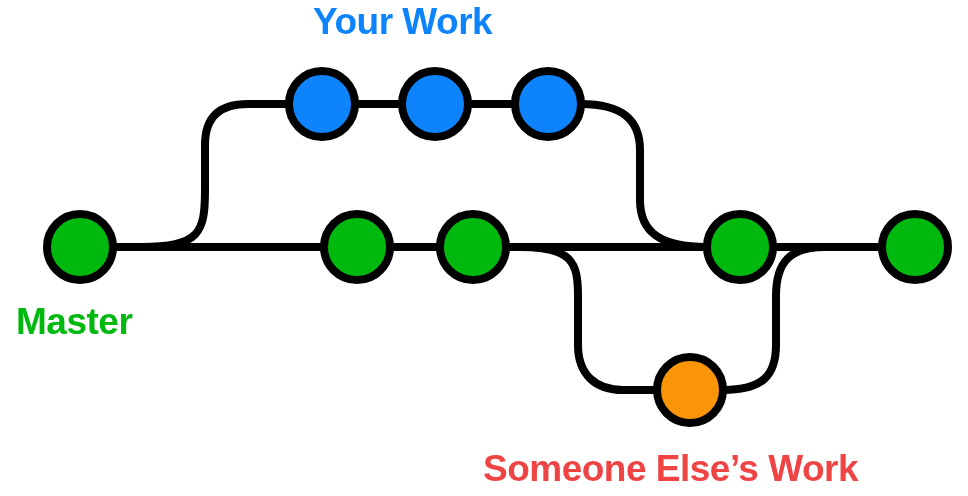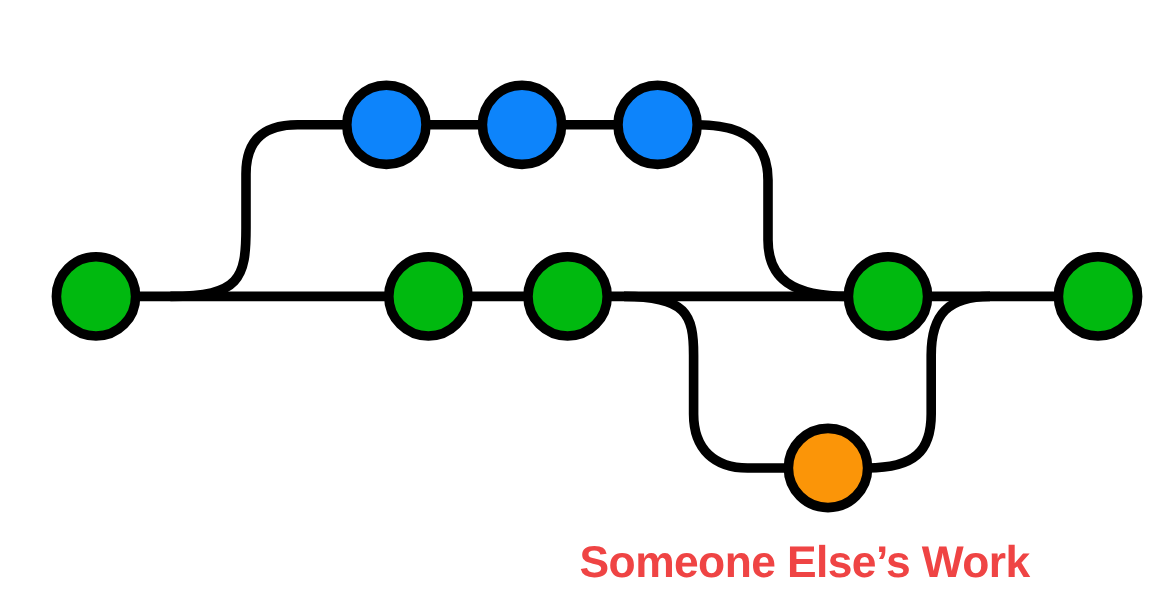--- a/index.html
+++ b/index.html
@@ -90,17 +90,19 @@
 
       <circle class="commit-node" cx="322" cy="104" r="33" fill="#0d84fb" stroke="#000000" stroke-width="8"></circle>
       <circle class="commit-node" cx="435" cy="104" r="33" fill="#0d84fb" stroke="#000000" stroke-width="8"></circle>
       <circle class="commit-node" cx="548" cy="104" r="33" fill="#0d84fb" stroke="#000000" stroke-width="8"></circle>
 
       <circle class="commit-node" cx="690" cy="390" r="33" fill="#fb9508" stroke="#000000" stroke-width="8"></circle>
 
     </g>
   </svg>
 
+  <div class="branch-label" id="label-your-work" style="color: rgb(13, 132, 251);">Your Work</div>
 
+  <div class="branch-label" id="label-master" style="color: rgb(0, 185, 15);">Master</div>
 
   <div class="branch-label" id="label-someone-else" style="color: #ef4444;">Someone Else’s Work</div>
 
 </div>
 
 </body></html>

